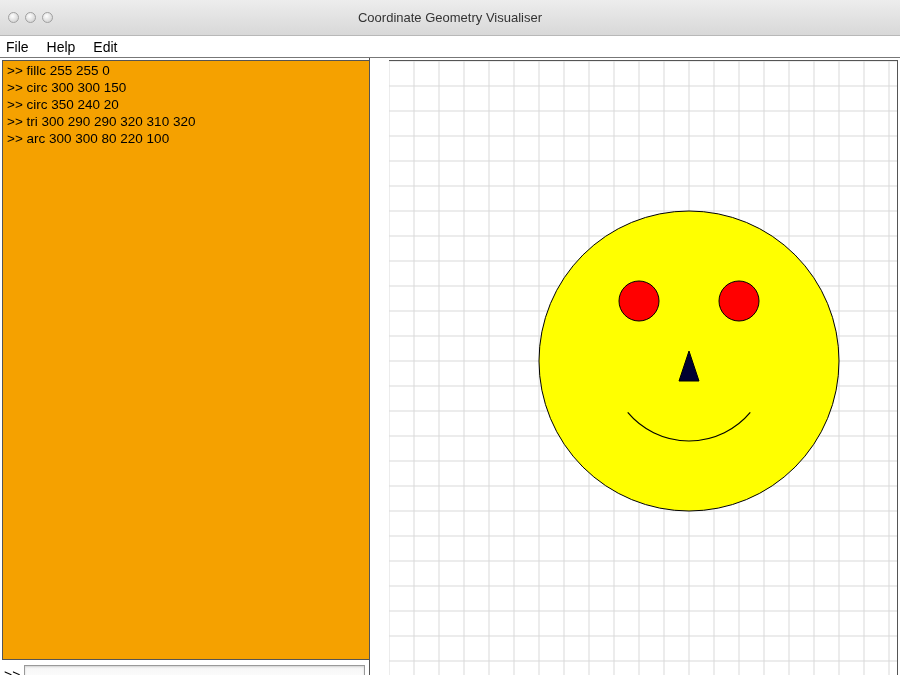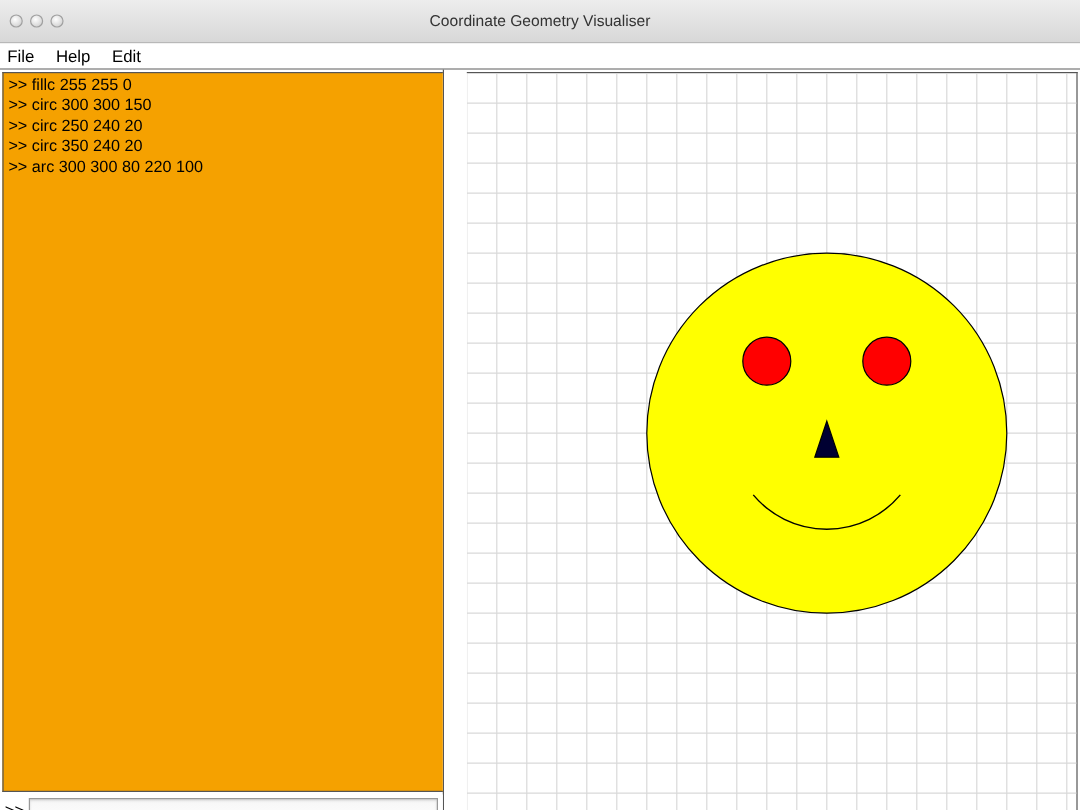--- a/index.html
+++ b/index.html
@@ -135,22 +135,22 @@
   <span class="item">File</span>
   <span class="item">Help</span>
   <span class="item">Edit</span>
 </div>
 
 <div class="content">
   <div class="left-pane">
     <div class="console-history" id="history">
         <div class="line">&gt;&gt; fillc 255 255 0</div>
         <div class="line">&gt;&gt; circ 300 300 150</div>
-        <div class="line">&gt;&gt; circ 250 240 20</div>
         <div class="line">&gt;&gt; circ 350 240 20</div>
+        <div class="line">&gt;&gt; tri 300 290 290 320 310 320</div>
         <div class="line">&gt;&gt; arc 300 300 80 220 100</div>
       </div>
     <div class="input-row">
       <span class="prompt-label">&gt;&gt;</span>
       <input class="cmd-input" type="text" placeholder="" style="">
     </div>
   </div>
   <div class="canvas-pane">
     <svg class="canvas-svg" id="canvas-svg" width="525" height="628">
         <g>

